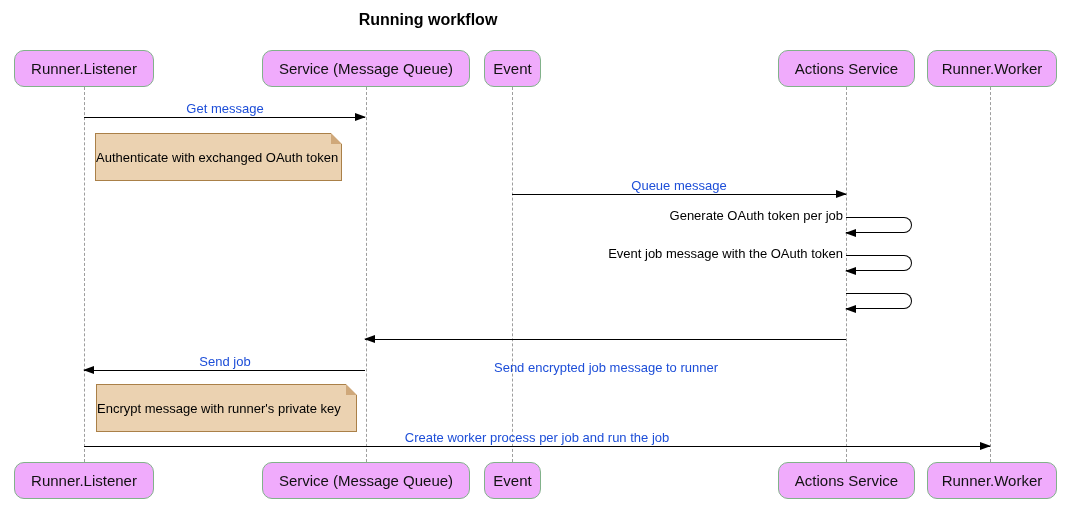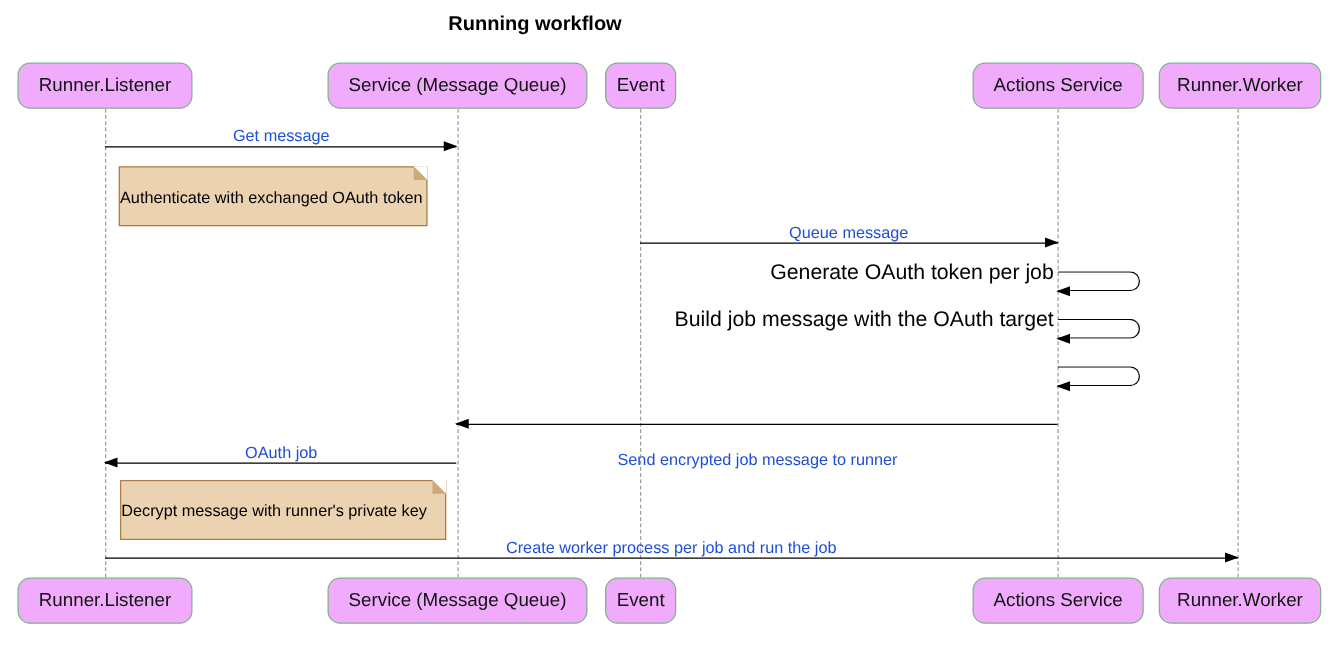--- a/index.html
+++ b/index.html
@@ -31,21 +31,21 @@
   .ah.left {
     left:-1px; top:-5px;
     border-right:11px solid #000;
     border-top:4px solid transparent; border-bottom:4px solid transparent;
   }
   .msg-label {
     position:absolute; font-size:13px; color:#1d4ed8; white-space:nowrap;
     transform:translateX(-50%);
   }
   .loop-label {
-    position:absolute; font-size:17px; color:#000; white-space:nowrap;
+    position:absolute; font-size:13px; color:#000; white-space:nowrap;
     right:229px; text-align:right;
   }
   .self-loop {
     position:absolute; left:846px; width:66px; box-sizing:border-box;
     border:1.5px solid #000; border-left:none; border-radius:0 9px 9px 0;
     background:transparent;
   }
   .self-loop .ah.left { left:-1px; top:auto; bottom:-5px; }
   .note {
     position:absolute; box-sizing:border-box; height:48px;
@@ -101,41 +101,41 @@
   <div class="msg-label" style="left:679px; top:178px;">Queue message</div>
   <div class="msg-line" style="left:512px; top:194px; width:334px;">
     <div class="ah right"></div>
   </div>
 
   <div class="loop-label" style="top:208px;">Generate OAuth token per job</div>
   <div class="self-loop" style="top:217px; height:16px;">
     <div class="ah left"></div>
   </div>
 
-  <div class="loop-label" style="top:246px;">Build job message with the OAuth target</div>
+  <div class="loop-label" style="top:246px;">Event job message with the OAuth token</div>
   <div class="self-loop" style="top:255px; height:16px;">
     <div class="ah left"></div>
   </div>
 
   <div class="self-loop" style="top:293px; height:16px;">
     <div class="ah left"></div>
   </div>
 
   <div class="msg-label" style="left:606px; top:324px;margin-top:36px;">Send encrypted job message to runner</div>
   <div class="msg-line" style="left:365px; top:339px; width:481px;">
     <div class="ah left"></div>
   </div>
 
-  <div class="msg-label" style="left:225px; top:354px;">OAuth job</div>
+  <div class="msg-label" style="left:225px; top:354px;">Send job</div>
   <div class="msg-line" style="left:84px; top:370px; width:281px;">
     <div class="ah left"></div>
   </div>
 
   <div class="note" style="left:96px; top:384px; width:261px;">
-    <span>Decrypt message with runner's private key</span>
+    <span>Encrypt message with runner's private key</span>
     <span class="fold"></span>
   </div>
 
   <div class="msg-label" style="left:537px; top:430px;text-align:right;">Create worker process per job and run the job</div>
   <div class="msg-line" style="left:84px; top:446px; width:906px;">
     <div class="ah right"></div>
   </div>
 
   <div class="actor" style="left:14px;  top:462px; width:140px;">
       <span>Runner.Listener</span>

